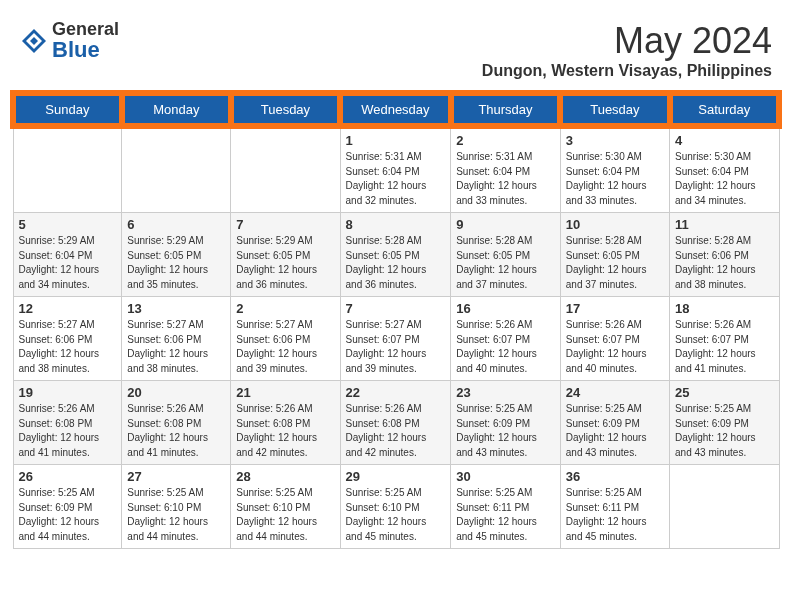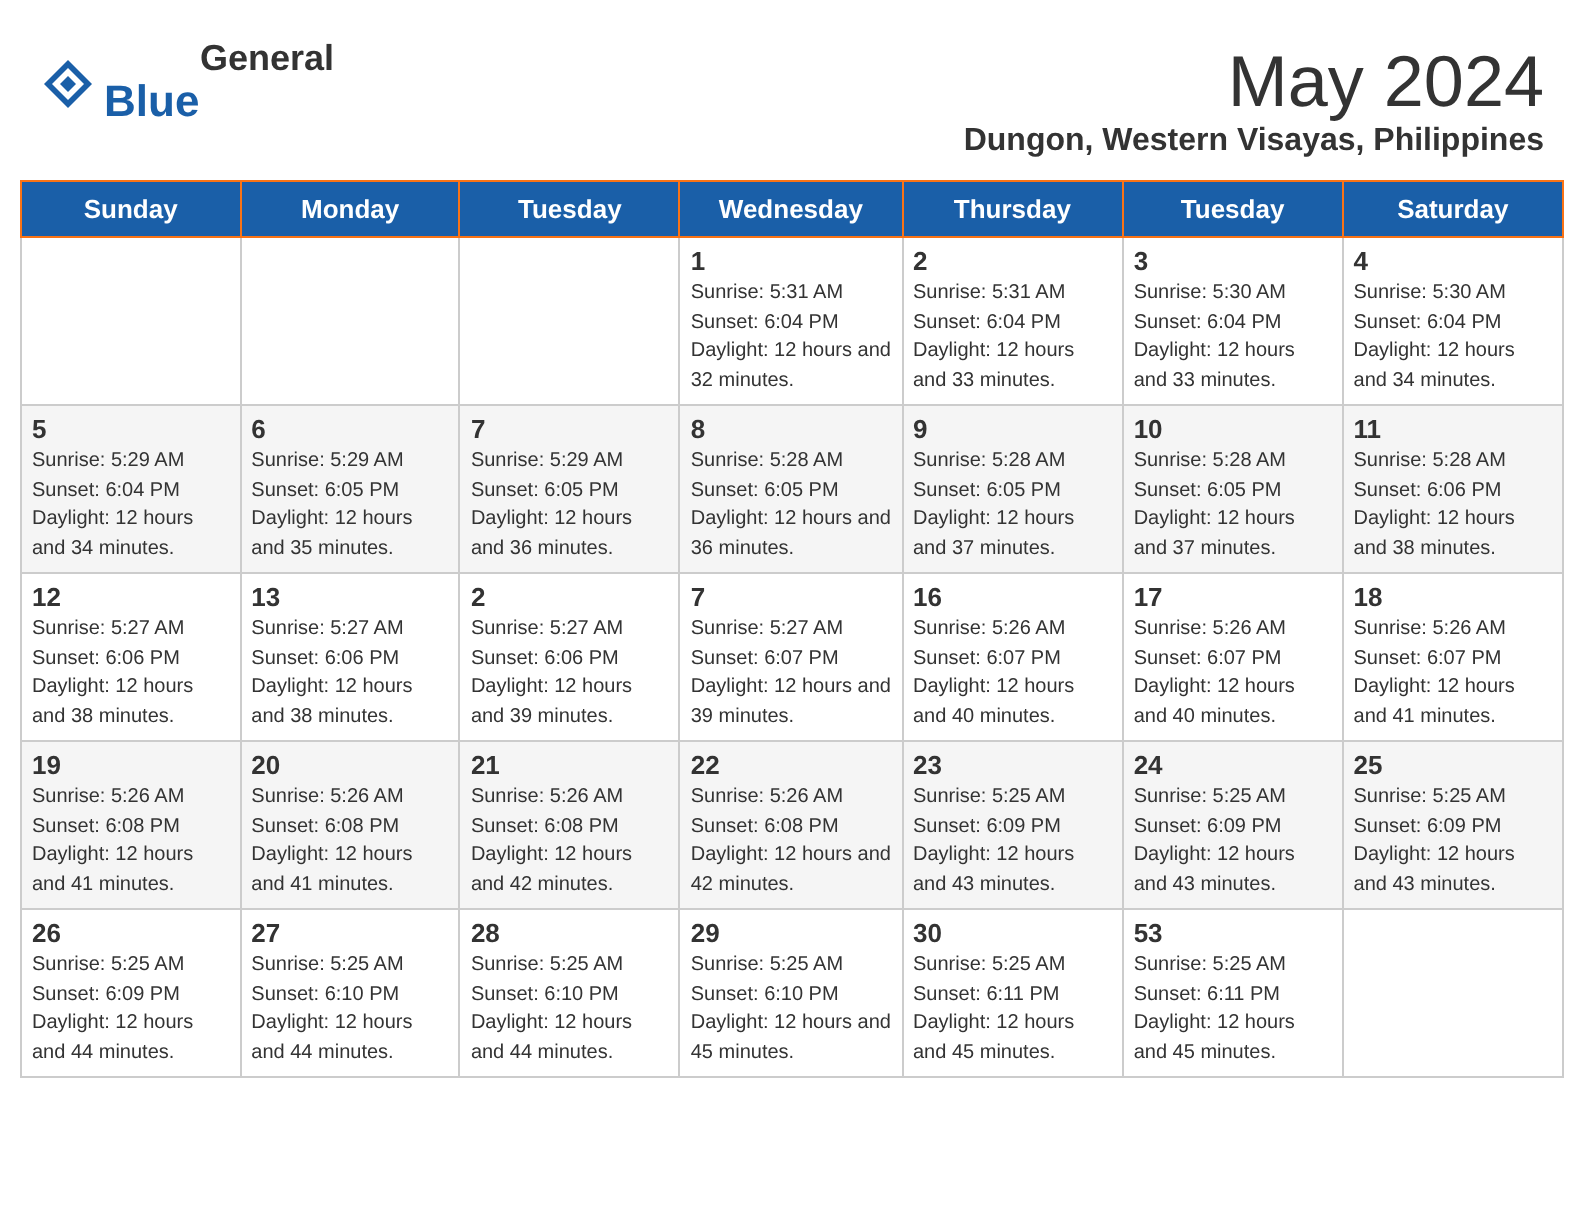--- a/index.html
+++ b/index.html
@@ -19,21 +19,20 @@
     .logo {
       display: flex;
       align-items: center;
       gap: 4px;
     }
     .logo-text-general {
       font-size: 18px;
       font-weight: bold;
       color: #333;
       line-height: 1;
-      margin-left: 48px;
     }
     .logo-text-blue {
       font-size: 22px;
       font-weight: bold;
       color: #1a5fa8;
       line-height: 1;
     }
     .logo-icon {
       width: 28px;
       height: 28px;
@@ -55,22 +54,22 @@
       width: 100%;
       border-collapse: collapse;
       margin-top: 5px;
     }
     .calendar th {
       background-color: #1a5fa8;
       color: #fff;
       text-align: center;
       padding: 6px 4px;
       font-size: 13px;
-      font-weight: bold;
-      border: 1px solid #f97316;
+      font-weight: normal;
+      border: 6px solid #f97316;
     }
     .calendar td {
       vertical-align: top;
       border: 1px solid #ccc;
       padding: 4px 5px;
       width: 113px;
       min-height: 80px;
       font-size: 10.5px;
       color: #333;
       background: #fff;
@@ -347,21 +346,21 @@
 and 45 minutes.</div>
         </td>
         <td>
           <span class="day-number">30</span>
           <div class="day-info">Sunrise: 5:25 AM
 Sunset: 6:11 PM
 Daylight: 12 hours
 and 45 minutes.</div>
         </td>
         <td>
-          <span class="day-number">53</span>
+          <span class="day-number">36</span>
           <div class="day-info">Sunrise: 5:25 AM
 Sunset: 6:11 PM
 Daylight: 12 hours
 and 45 minutes.</div>
         </td>
         <td class="empty-cell"></td>
       </tr>
     </tbody>
 </table>
 

